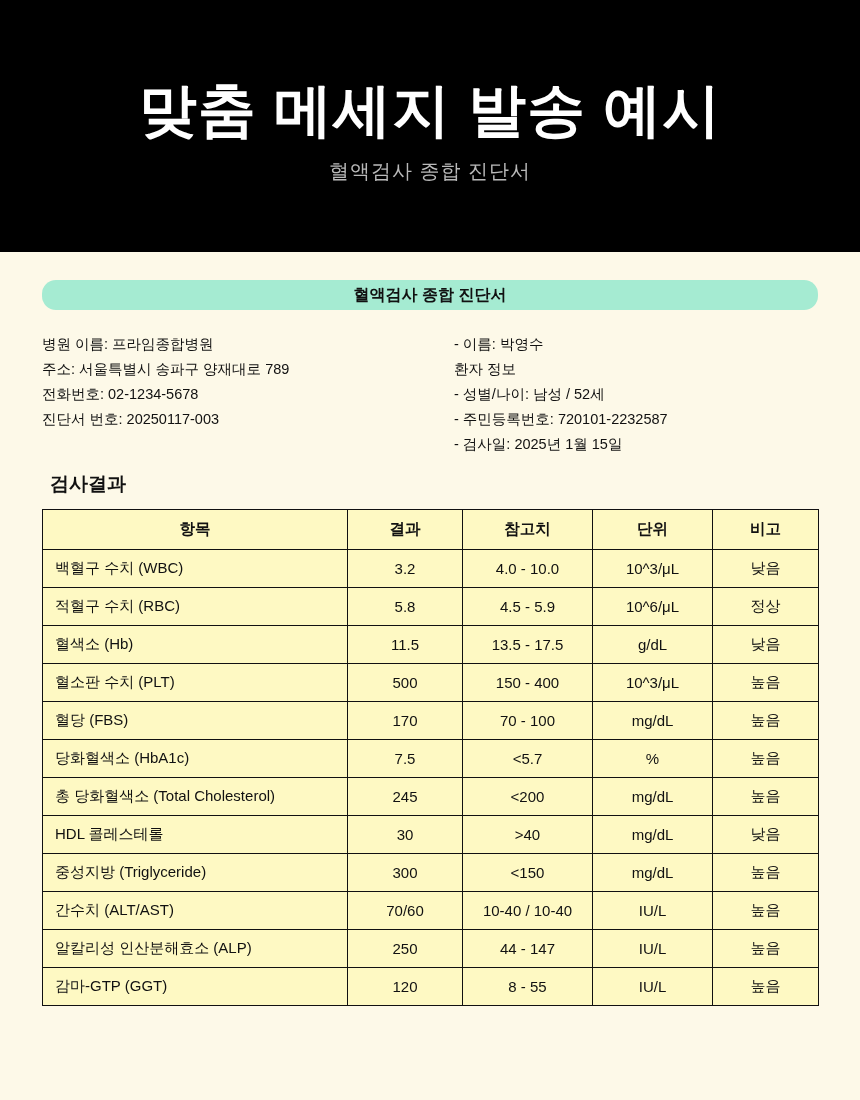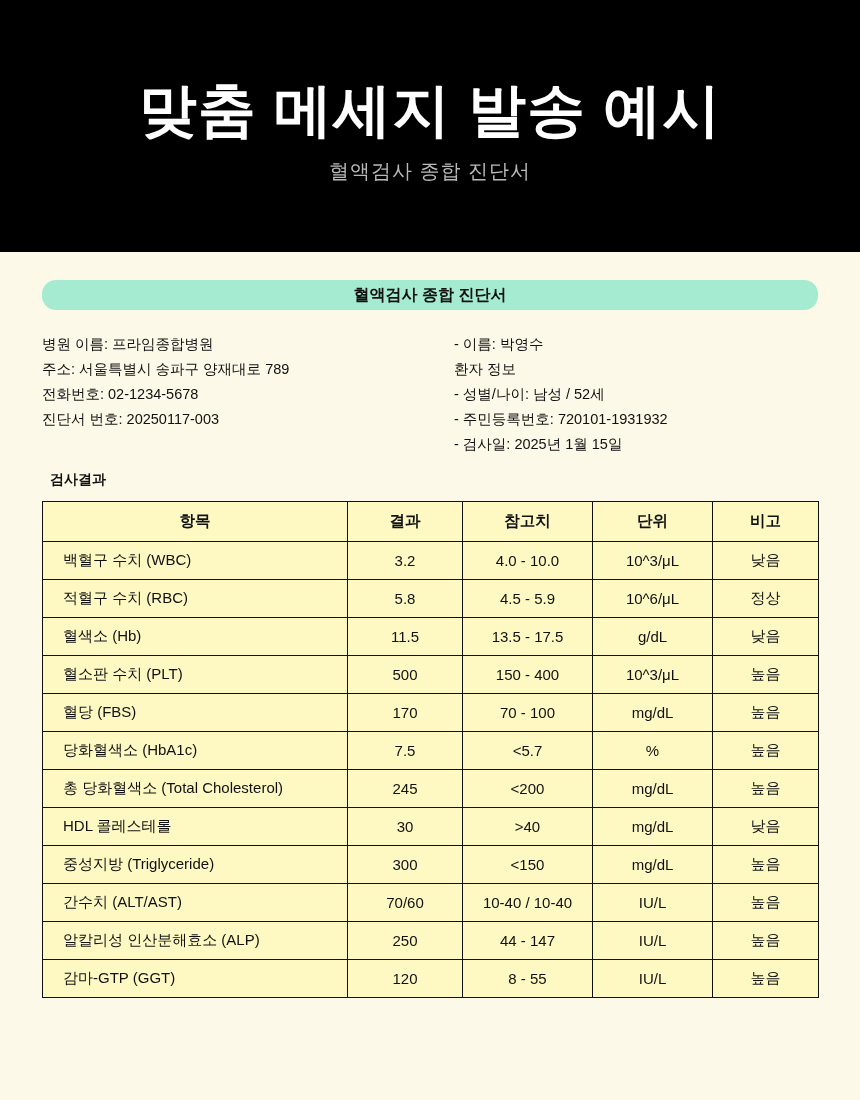--- a/index.html
+++ b/index.html
@@ -75,21 +75,21 @@
     line-height: 1.72;
   }
   .info-col-right {
     flex: 1;
     font-size: 14.5px;
     line-height: 1.72;
   }
   .info-col-left div, .info-col-right div { white-space: nowrap; }
 
   .section-title {
-    font-size: 14px;
+    font-size: 19px;
     font-weight: bold;
     margin: 14px 0 12px 8px;
   }
 
   
   table.results {
     width: 100%;
     border-collapse: collapse;
     background: #fef9c3;
     table-layout: fixed;
@@ -101,21 +101,21 @@
     font-size: 15px;
     text-align: center;
     vertical-align: middle;
   }
   table.results th {
     font-weight: bold;
     font-size: 15.5px;
   }
   table.results td.item {
     text-align: left;
-    padding-left: 20px;
+    padding-left: 12px;
     margin-left: 20px;
   }
   col.c-item   { width: 305px; }
   col.c-result { width: 115px; }
   col.c-ref    { width: 130px; }
   col.c-unit   { width: 120px; }
   col.c-note   { width: 106px; }
 </style>
 </head>
 <body>
@@ -135,21 +135,21 @@
     <div class="info-col-left">
       <div>병원 이름: 프라임종합병원</div>
       <div>주소: 서울특별시 송파구 양재대로 789</div>
       <div>전화번호: 02-1234-5678</div>
       <div>진단서 번호: 20250117-003</div>
     </div>
     <div class="info-col-right">
       <div>- 이름: 박영수</div>
       <div>환자 정보</div>
       <div>- 성별/나이: 남성 / 52세</div>
-      <div>- 주민등록번호: 720101-1931932</div>
+      <div>- 주민등록번호: 720101-2232587</div>
       <div>- 검사일: 2025년 1월 15일</div>
     </div>
   </div>
 
   <div class="section-title">검사결과</div>
 
   <table class="results">
     <colgroup>
       <col class="c-item">
         <col class="c-result">

